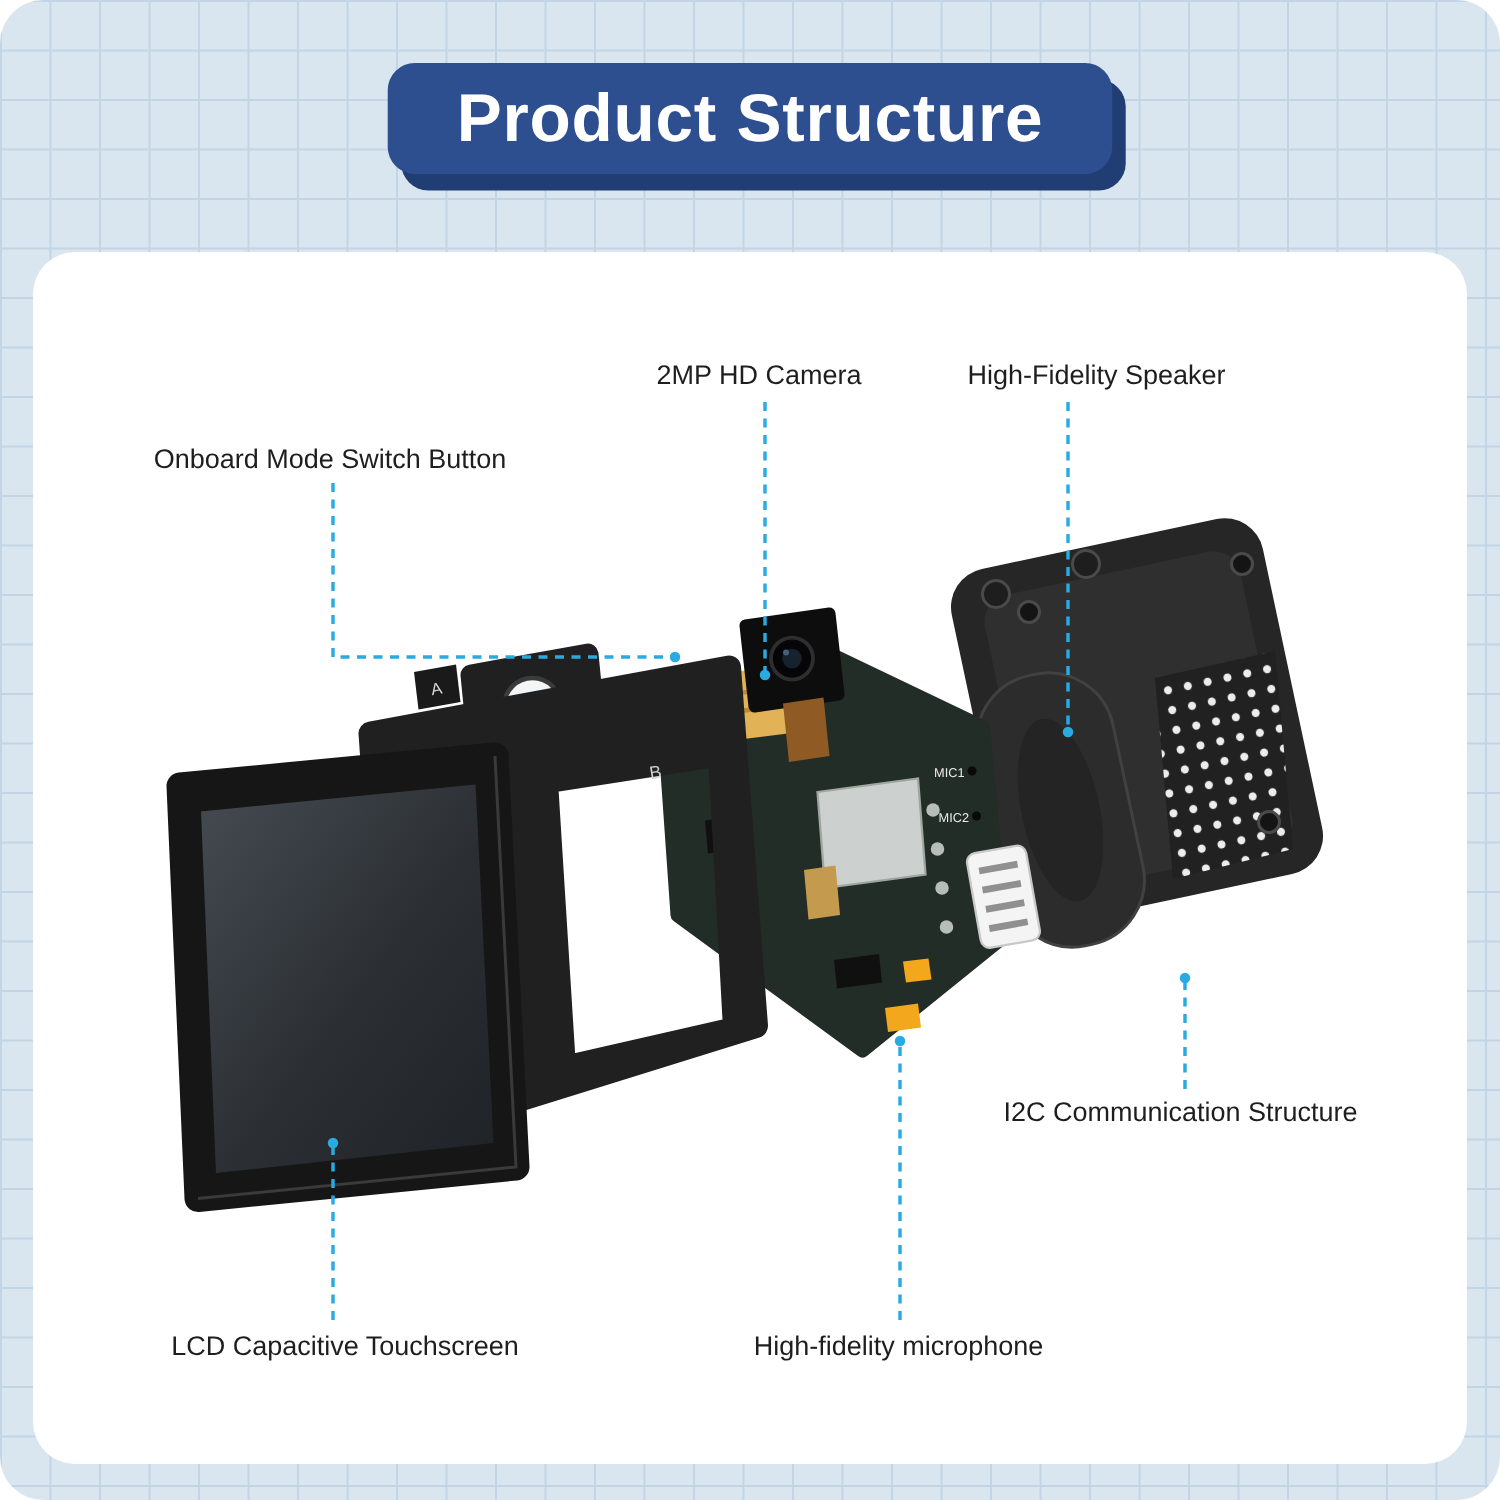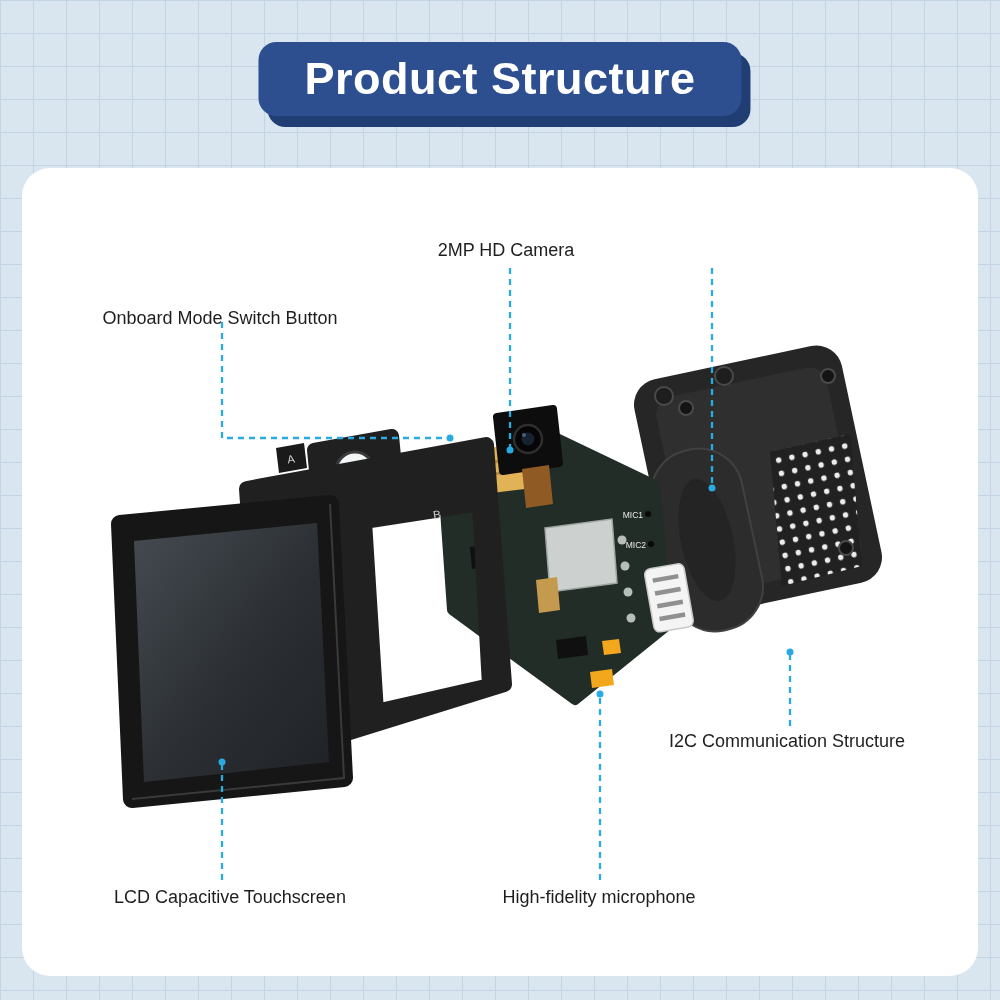--- a/index.html
+++ b/index.html
@@ -6,20 +6,21 @@
   .page {
     position:relative;
     width:1000px; height:1000px;
     overflow:hidden;
     background-color:#d9e5ef;
     background-image:
       linear-gradient(#c3d5e5 1px, transparent 1px),
       linear-gradient(90deg, #c3d5e5 1px, transparent 1px);
     background-size:33px 33px;
     font-family:"Liberation Sans", sans-serif;
+    border-radius:29px;
   }
   .panel {
     position:absolute; left:22px; top:168px;
     width:956px; height:808px;
     background:#ffffff;
     border-radius:28px;
     z-index:1;
   }
   .banner {
     position:absolute; top:42px; left:50%;
@@ -151,19 +152,20 @@
     <g fill="#29abe2">
       <circle cx="450" cy="438" r="3.5"></circle>
       <circle cx="510" cy="450" r="3.5"></circle>
       <circle cx="712" cy="488" r="3.5"></circle>
       <circle cx="790" cy="652" r="3.5"></circle>
       <circle cx="222" cy="762" r="3.5"></circle>
       <circle cx="600" cy="694" r="3.5"></circle>
     </g>
   </svg>
 
-  <div class="part-label" style="left:220px; top:296px;margin-top:12px;">Onboard Mode Switch Button</div>
+  <div class="part-label" style="left:220px; top:296px;">Onboard Mode Switch Button</div>
   <div class="part-label" style="left:506px; top:240px;">2MP HD Camera</div>
+  <div class="part-label" style="left:731px; top:240px;">High-Fidelity Speaker</div>
   <div class="part-label" style="left:787px; top:731px;">I2C Communication Structure</div>
   <div class="part-label" style="left:230px; top:887px;">LCD Capacitive Touchscreen</div>
   <div class="part-label" style="left:599px; top:887px;">High-fidelity microphone</div>
 
 </div>
 
 </body></html>

